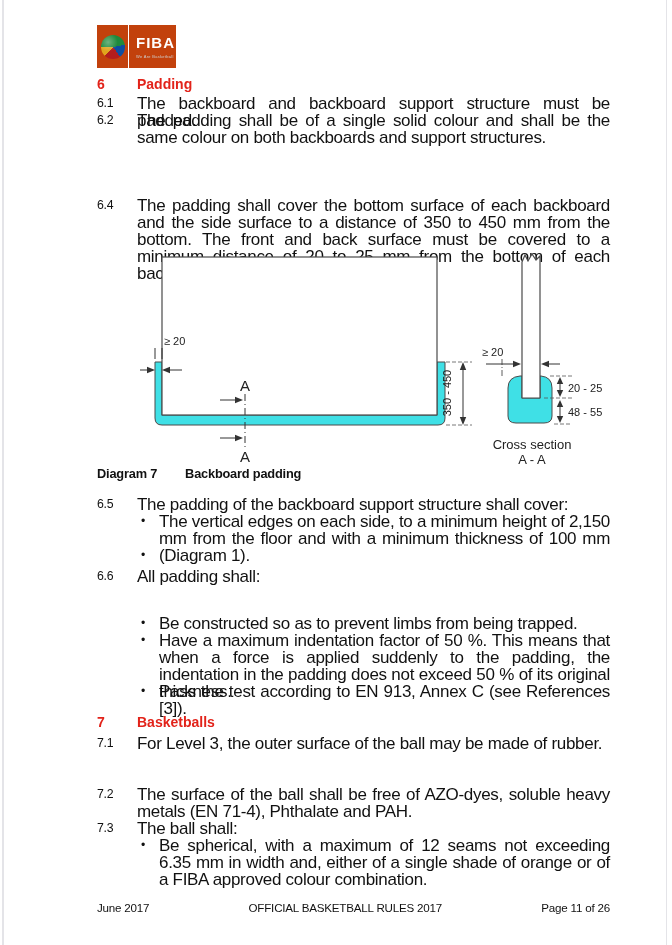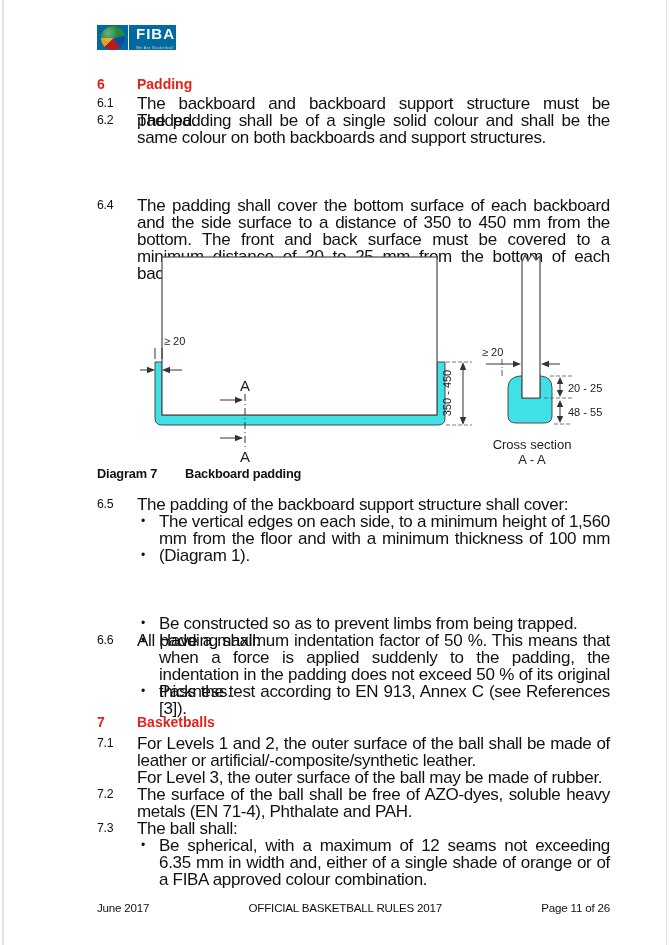--- a/index.html
+++ b/index.html
@@ -7,21 +7,21 @@
   body { font-family:"Liberation Sans", sans-serif; }
   #page {
     position:relative; width:672px; height:945px; background:#ffffff;
     overflow:hidden; color:#111;
   }
   .edge { position:absolute; top:0; bottom:0; width:1px; background:#e4e4e8; }
   .edge.left { left:2px; width:2px; }
   .edge.right { left:666px; }
 
   
-  .logo { position:absolute; left:97px; top:25px; width:79px; height:25px; background:#0369a1; display:flex; }
+  .logo { position:absolute; left:97px; top:25px; width:79px; height:43px; background:#c2410c; display:flex; }
   .logo .ball-wrap { width:32px; height:100%; display:flex; align-items:center; justify-content:center; border-right:1px solid #fff; }
   .logo .ball {
     width:24px; height:24px; border-radius:50%;
     background:
       radial-gradient(circle at 30% 30%, rgba(255,255,255,.35), rgba(0,0,0,0) 40%),
       conic-gradient(#1f8a3c 0 22%, #0e4ea0 22% 40%, #b31d1d 40% 62%, #e0a41c 62% 75%, #1f8a3c 75% 100%);
   }
   .logo .brand-area { flex:1; display:flex; flex-direction:column; justify-content:center; padding-left:7px; }
   .logo .brand { color:#fff; font-weight:bold; font-size:15px; letter-spacing:1px; line-height:15px; }
   .logo .tagline { color:#cfcfcf; font-size:4px; letter-spacing:.3px; margin-top:4px; }
@@ -147,27 +147,27 @@
   <div class="caption" style="top:466px">
     <span class="cap-label">Diagram 7</span><span>Backboard padding</span>
   </div>
 
   <div class="row" style="top:496px">
     <span class="num">6.5</span>
     <div class="txt">The padding of the backboard support structure shall cover:</div>
   </div>
   <div class="row bullet" style="top:513px">
     <span class="dot">•</span>
-    <div class="txt">The vertical edges on each side, to a minimum height of 1,560 mm from the floor and with a minimum thickness of 100 mm (Diagram 1).</div>
+    <div class="txt">The vertical edges on each side, to a minimum height of 2,150 mm from the floor and with a minimum thickness of 100 mm (Diagram 1).</div>
   </div>
   <div class="row bullet" style="top:547px">
     <span class="dot">•</span>
   </div>
 
-  <div class="row" style="top:632px">
+  <div class="row" style="top:568px">
     <span class="num">6.6</span>
     <div class="txt">All padding shall:</div>
   </div>
   <div class="row bullet" style="top:615px">
     <span class="dot">•</span>
     <div class="txt">Be constructed so as to prevent limbs from being trapped.</div>
   </div>
   <div class="row bullet" style="top:632px">
     <span class="dot">•</span>
     <div class="txt">Have a maximum indentation factor of 50 %. This means that when a force is applied suddenly to the padding, the indentation in the padding does not exceed 50 % of its original thickness.</div>
@@ -178,21 +178,20 @@
   </div>
 
   <div class="row heading" style="top:714px">
     <span class="num">7</span>
     <div class="txt">Basketballs</div>
   </div>
 
   <div class="row" style="top:735px">
     <span class="num">7.1</span>
     <div class="txt">
-      <div>For Levels 1 and 2, the outer surface of the ball shall be made of leather or artificial/-composite/synthetic leather.</div>
       <div>For Level 3, the outer surface of the ball may be made of rubber.</div>
     </div>
   </div>
 
   <div class="row" style="top:786px">
     <span class="num">7.2</span>
     <div class="txt">The surface of the ball shall be free of AZO-dyes, soluble heavy metals (EN 71-4), Phthalate and PAH.</div>
   </div>
 
   <div class="row" style="top:820px">

